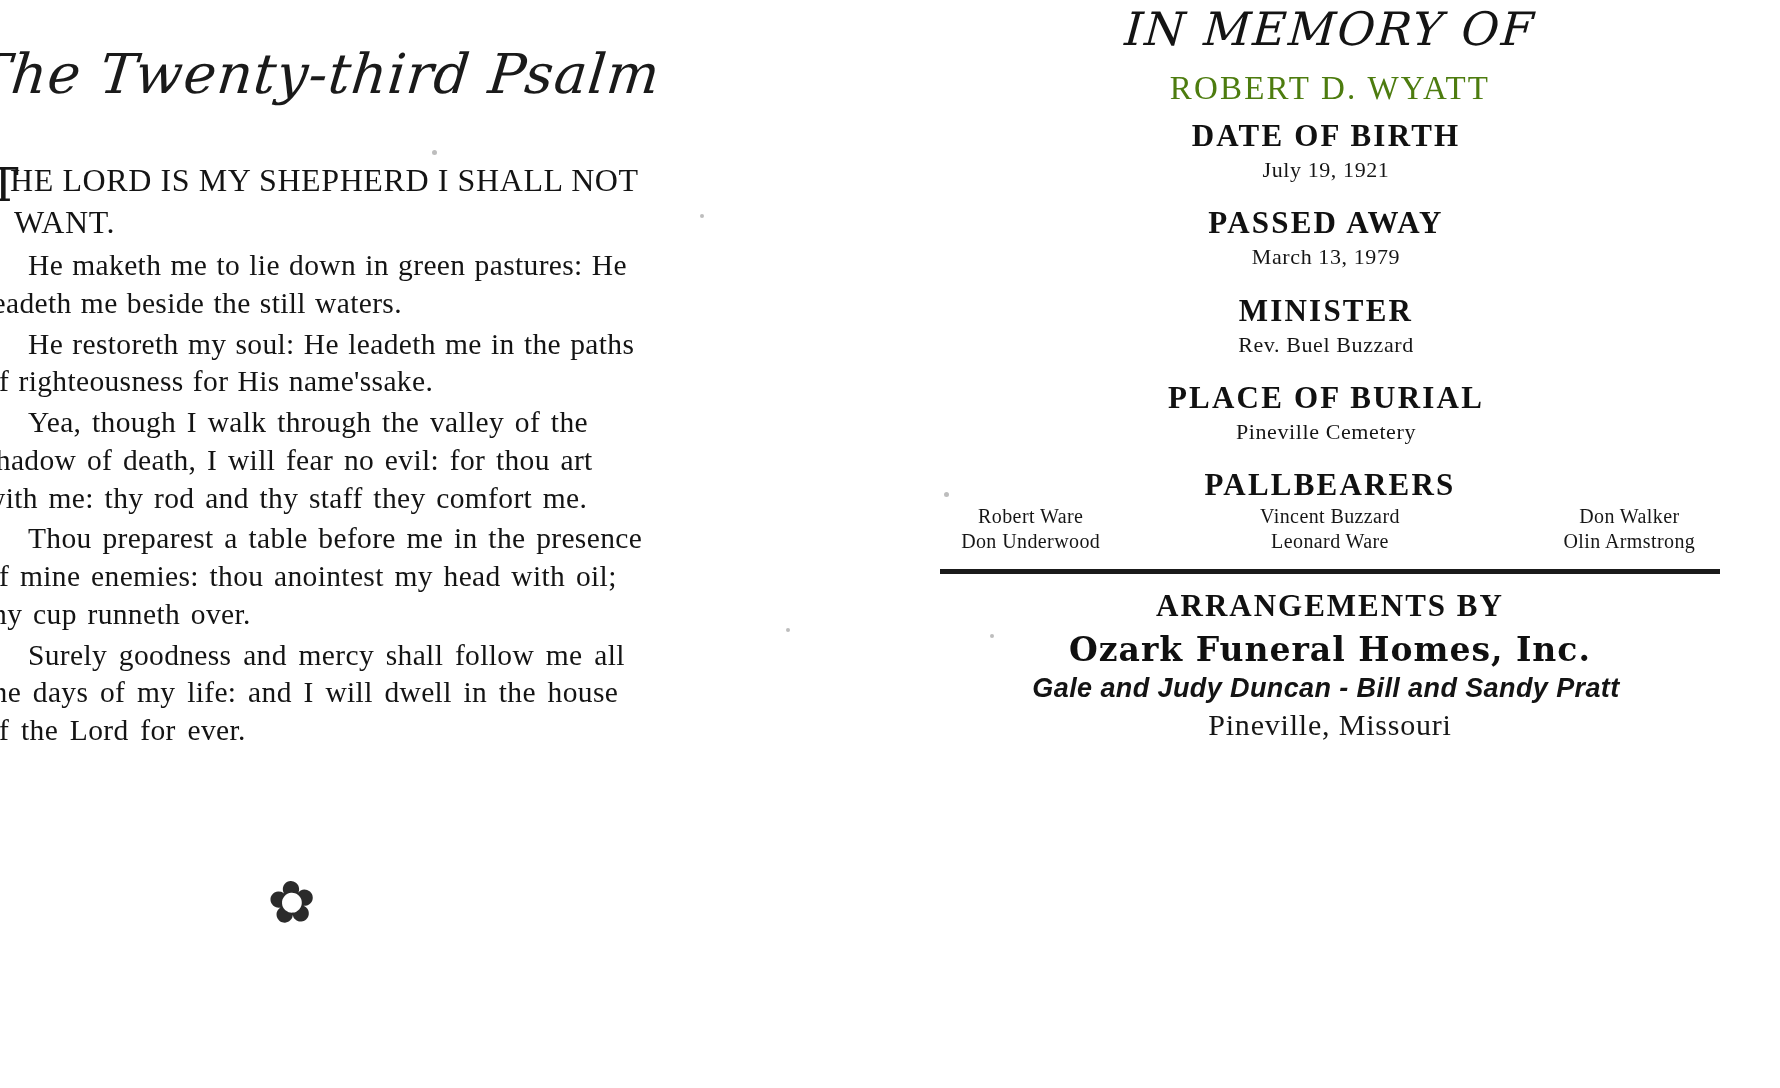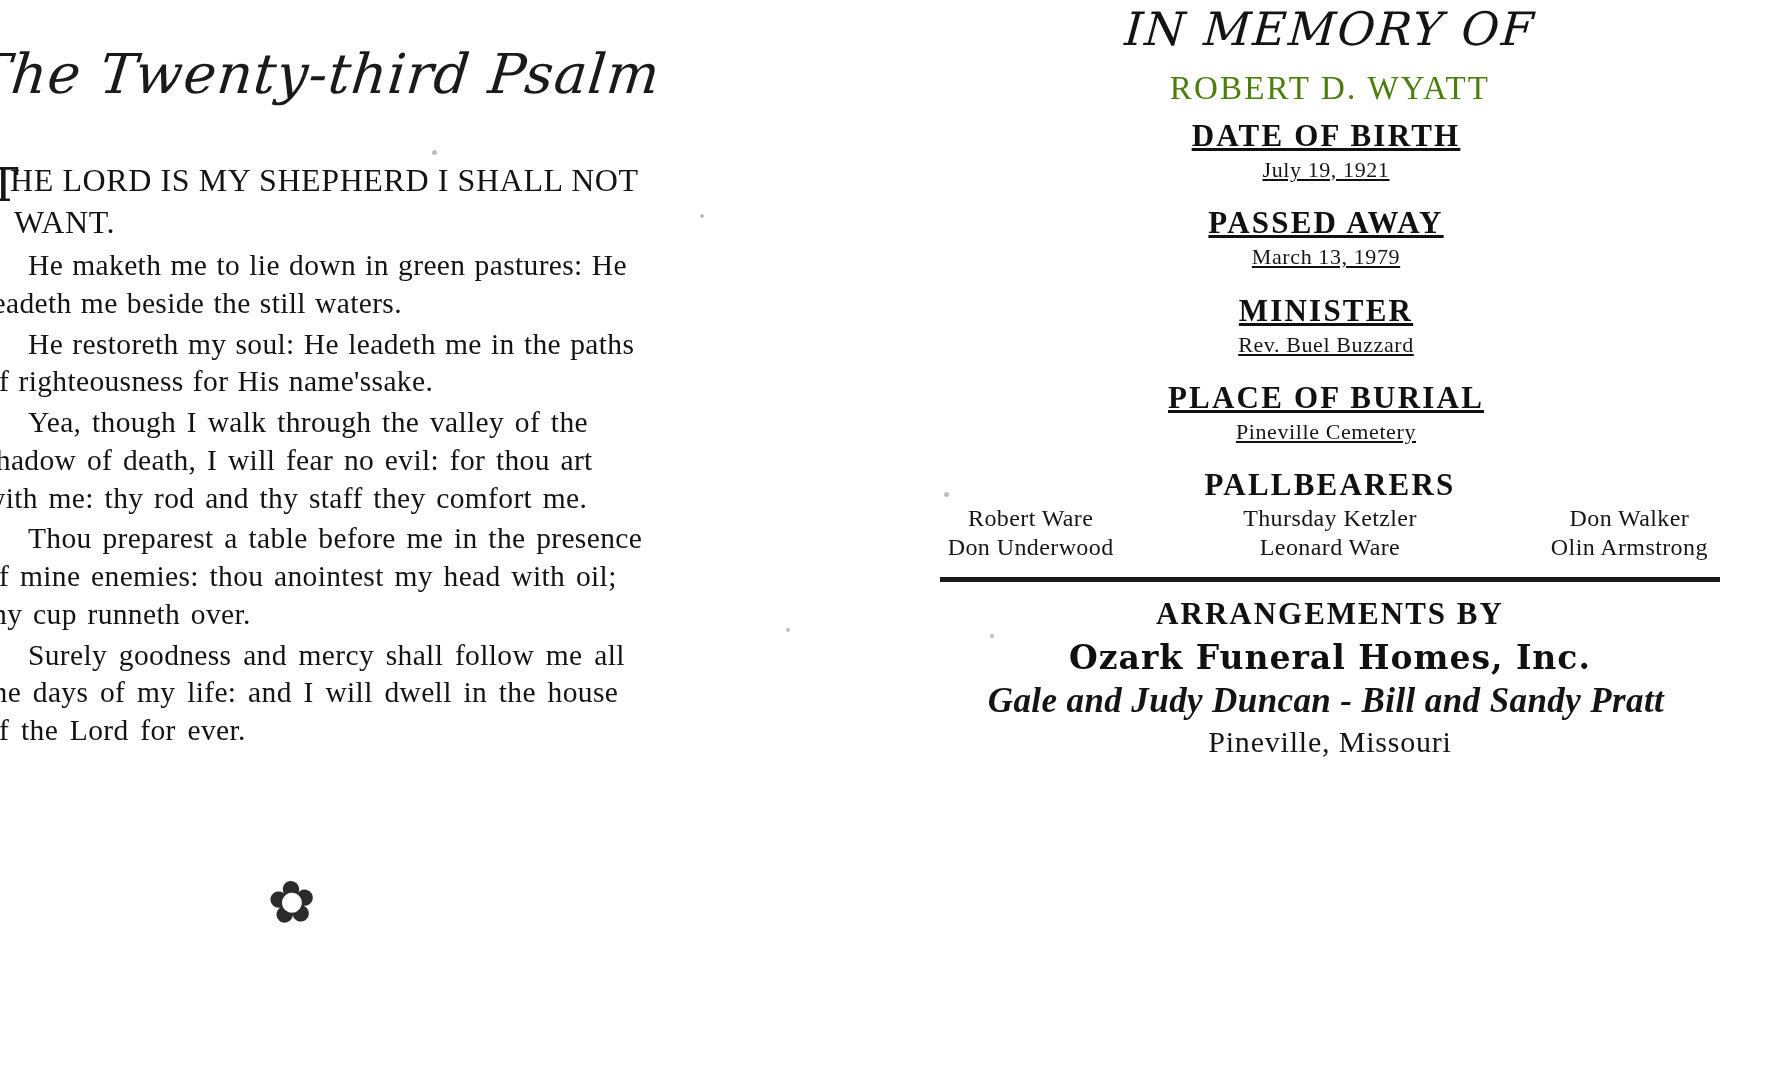--- a/index.html
+++ b/index.html
@@ -129,21 +129,20 @@
   .deceased-name {
     font-family: "Liberation Serif", serif;
     font-size: 33px;
     letter-spacing: 2.2px;
     margin: 0 0 11px 0;
     color: #4d7c0f;
   }
 
   .field {
     margin: 0 8px 22px 0;
-    text-decoration: underline;
   }
   .field-label {
     font-family: "Liberation Serif", serif;
     font-weight: 700;
     font-size: 31px;
     letter-spacing: 2.2px;
     color: #111111;
     margin: 0 0 2px 0;
   }
   .field-value {
@@ -154,21 +153,21 @@
     margin: 0;
     line-height: 1.24;
   }
 
   .pallbearers-wrap { margin: 0 0 10px 0; }
   .pall-grid {
     display: grid;
     grid-template-columns: repeat(3, 1fr);
     column-gap: 10px;
     row-gap: 2px;
-    font-size: 24px;
+    font-size: 20px;
     letter-spacing: 0.4px;
     color: #161616;
     padding: 0 6px;
   }
   .pall-cell { white-space: nowrap; }
 
   .rule {
     width: 780px;
     height: 5px;
     background: #1a1a1a;
@@ -186,24 +185,24 @@
   .firm-name {
     font-family: "DejaVu Serif", serif;
     font-weight: 700;
     font-size: 33px;
     letter-spacing: 1px;
     color: #101010;
     margin: 0 0 4px 0;
     text-align: center;
   }
   .proprietors {
-    font-family: Liberation Serif, serif;
+    font-family: Liberation Sans, sans-serif;
     font-style: italic;
     font-weight: 700;
-    font-size: 35px;
+    font-size: 27px;
     letter-spacing: 0.4px;
     color: #141414;
     margin: 0 8px 4px 0;
   }
   .city-state {
     font-family: "Liberation Serif", serif;
     font-size: 30px;
     letter-spacing: 0.8px;
     color: #161616;
     margin: 0;
@@ -269,21 +268,21 @@
 
       <div class="field">
         <div class="field-label">PLACE OF BURIAL</div>
         <div class="field-value">Pineville Cemetery</div>
       </div>
 
       <div class="pallbearers-wrap">
         <div class="field-label">PALLBEARERS</div>
         <div class="pall-grid">
           <div class="pall-cell">Robert Ware</div>
-          <div class="pall-cell">Thursday Ketzler</div>
+          <div class="pall-cell">Vincent Buzzard</div>
           <div class="pall-cell">Don Walker</div>
           <div class="pall-cell">Don Underwood</div>
           <div class="pall-cell">Leonard Ware</div>
           <div class="pall-cell">Olin Armstrong</div>
         </div>
       </div>
 
       <div class="rule"></div>
 
       <div class="arrangements">

